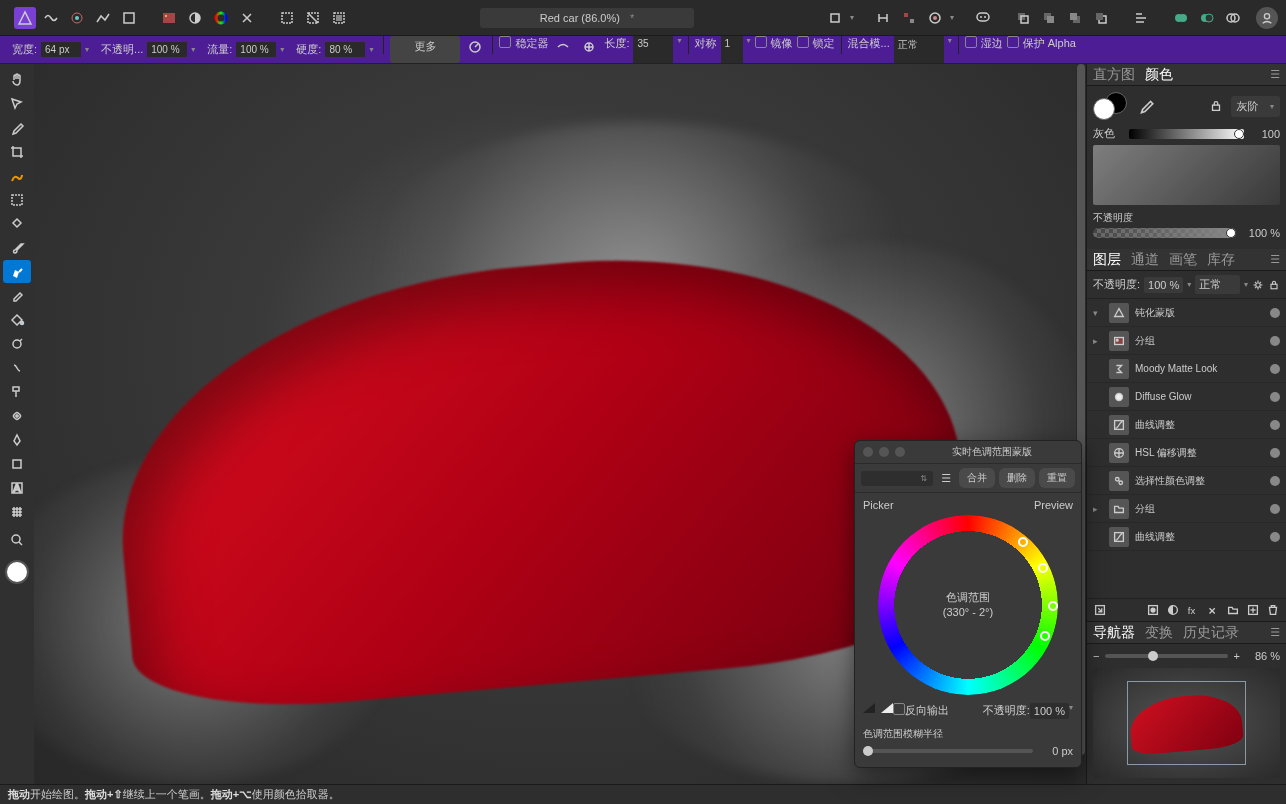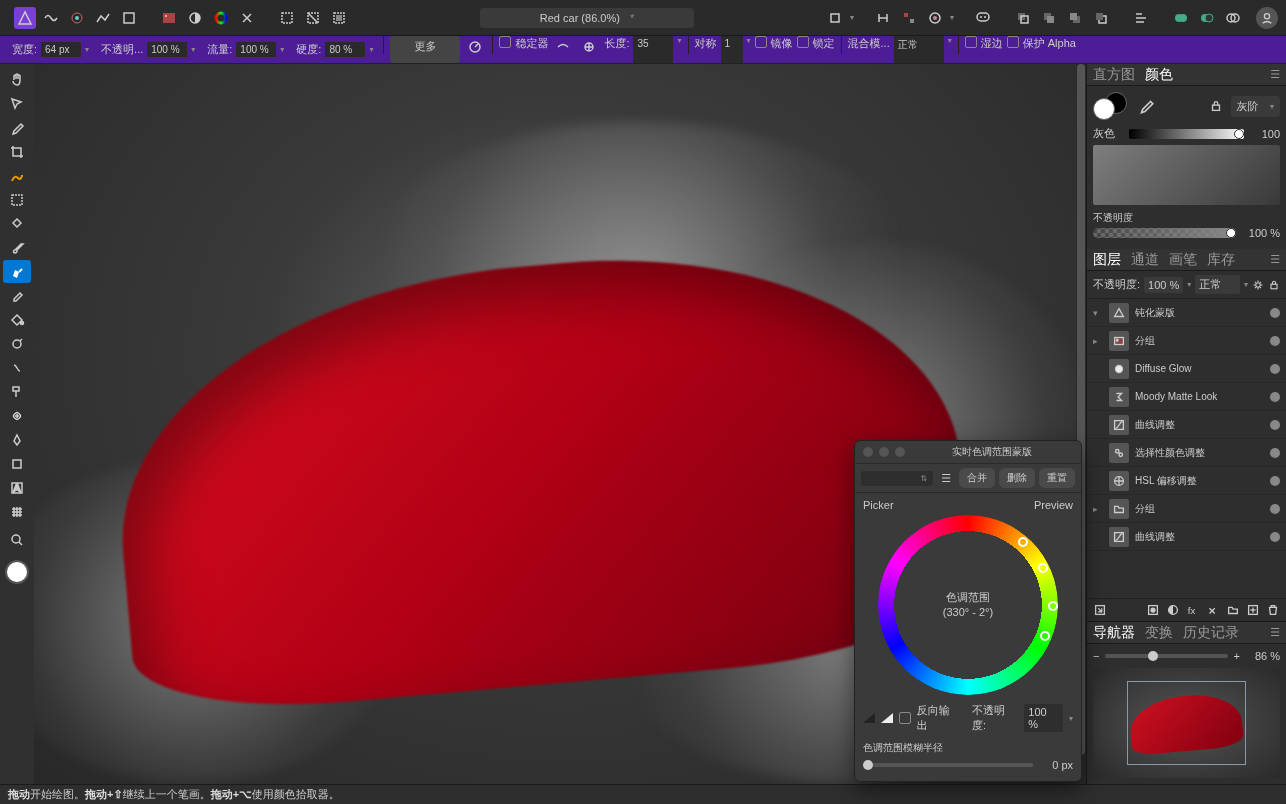--- a/index.html
+++ b/index.html
@@ -96,21 +96,21 @@
 .float-title { flex:1; text-align:center; font-size:10px; }
 .float-toolbar { display:flex; gap:4px; padding:4px 6px; border-top:1px solid #2a2a2a; border-bottom:1px solid #2a2a2a; align-items:center; }
 .float-select { flex:1; background:#2e2e2e; padding:3px 6px; border-radius:3px; font-size:10px; display:flex; justify-content:flex-end; align-items:center; }
 .float-btn { background:#4a4a4a; padding:3px 8px; border-radius:6px; font-size:10px; cursor:pointer; }
 .float-body { padding:6px 8px; }
 .float-row { display:flex; justify-content:space-between; font-size:10px; margin-bottom:4px; }
 .hue-wheel { width:180px; height:180px; margin:4px auto; position:relative; }
 .hue-ring { width:100%; height:100%; border-radius:50%; background: conic-gradient(red, yellow, lime, cyan, blue, magenta, red); -webkit-mask: radial-gradient(circle, transparent 58%, black 58%); mask: radial-gradient(circle, transparent 58%, black 58%); }
 .hue-center { position:absolute; left:50%; top:50%; transform:translate(-50%,-50%); text-align:center; font-size:10px; line-height:1.4; }
 .hue-handle { position:absolute; width:10px; height:10px; border:2px solid #fff; border-radius:50%; background:transparent; }
-.float-bottom { display:flex; align-items:center; gap:6px; padding:4px 0; font-size:10px; }
+.float-bottom { display:flex; gap:0; padding:4px 0; font-size:10px; }
 .ramp-tri { display:flex; gap:6px; }
 .tri { width:12px; height:10px; }
 .checkbox { width:12px; height:12px; border:1px solid #888; border-radius:2px; }
 .float-slider-row { display:flex; align-items:center; gap:6px; padding:4px 0; }
 .simple-slider { flex:1; height:4px; background:#555; border-radius:2px; position:relative; }
 .simple-thumb { position:absolute; width:10px; height:10px; background:#ccc; border-radius:50%; top:-3px; }
 
 
 .status-bar { position:absolute; left:0; right:0; bottom:0; height:20px; background:#2e2e2e; border-top:1px solid #1a1a1a; display:flex; align-items:center; padding:0 8px; font-size:10px; color:#aaa; }
 .status-bar b { color:#ddd; font-weight:600; }
@@ -584,68 +584,68 @@
                 <circle cx="6" cy="7" r="1" fill="#fc6"></circle>
               </svg>
             </span>
             <span class="layer-name">分组</span>
             <span class="layer-vis"></span>
           </div>
           <div class="layer-item">
             <span class="exp"></span>
             <span class="layer-thumb">
               <svg viewBox="0 0 16 16">
+                <path d="M5 4h6l-4 4 4 4H5" class="icon-stroke"></path>
+              </svg>
+            </span>
+            <span class="layer-name">Moody Matte Look</span>
+            <span class="layer-vis"></span>
+          </div>
+          <div class="layer-item">
+            <span class="exp"></span>
+            <span class="layer-thumb">
+              <svg viewBox="0 0 16 16">
                 <circle cx="8" cy="8" r="4" fill="#eee"></circle>
               </svg>
             </span>
             <span class="layer-name">Diffuse Glow</span>
-            <span class="layer-vis"></span>
-          </div>
-          <div class="layer-item">
-            <span class="exp"></span>
-            <span class="layer-thumb">
-              <svg viewBox="0 0 16 16">
-                <path d="M5 4h6l-4 4 4 4H5" class="icon-stroke"></path>
-              </svg>
-            </span>
-            <span class="layer-name">Moody Matte Look</span>
             <span class="layer-vis"></span>
           </div>
           <div class="layer-item">
             <span class="exp"></span>
             <span class="layer-thumb">
               <svg viewBox="0 0 16 16">
                 <rect x="3" y="3" width="10" height="10" class="icon-stroke"></rect>
                 <path d="M4 12c3 0 5-8 8-8" class="icon-stroke"></path>
               </svg>
             </span>
             <span class="layer-name">曲线调整</span>
+            <span class="layer-vis"></span>
+          </div>
+          <div class="layer-item">
+            <span class="exp"></span>
+            <span class="layer-thumb">
+              <svg viewBox="0 0 16 16">
+                <circle cx="8" cy="8" r="5" class="icon-stroke"></circle>
+                <path d="M8 3v10M3 8h10" class="icon-stroke"></path>
+              </svg>
+            </span>
+            <span class="layer-name">HSL 偏移调整</span>
             <span class="layer-vis"></span>
           </div>
           <div class="layer-item">
             <span class="exp"></span>
             <span class="layer-thumb">
               <svg viewBox="0 0 16 16">
                 <circle cx="6" cy="6" r="2" class="icon-stroke"></circle>
                 <circle cx="10" cy="10" r="2" class="icon-stroke"></circle>
                 <line x1="7" y1="7" x2="9" y2="9" class="icon-stroke"></line>
               </svg>
             </span>
             <span class="layer-name">选择性颜色调整</span>
-            <span class="layer-vis"></span>
-          </div>
-          <div class="layer-item">
-            <span class="exp"></span>
-            <span class="layer-thumb">
-              <svg viewBox="0 0 16 16">
-                <circle cx="8" cy="8" r="5" class="icon-stroke"></circle>
-                <path d="M8 3v10M3 8h10" class="icon-stroke"></path>
-              </svg>
-            </span>
-            <span class="layer-name">HSL 偏移调整</span>
             <span class="layer-vis"></span>
           </div>
           <div class="layer-item">
             <span class="exp">▸</span>
             <span class="layer-thumb">
               <svg viewBox="0 0 16 16">
                 <path d="M3 5h4l1 2h5v5H3z" class="icon-stroke"></path>
               </svg>
             </span>
             <span class="layer-name">分组</span>

